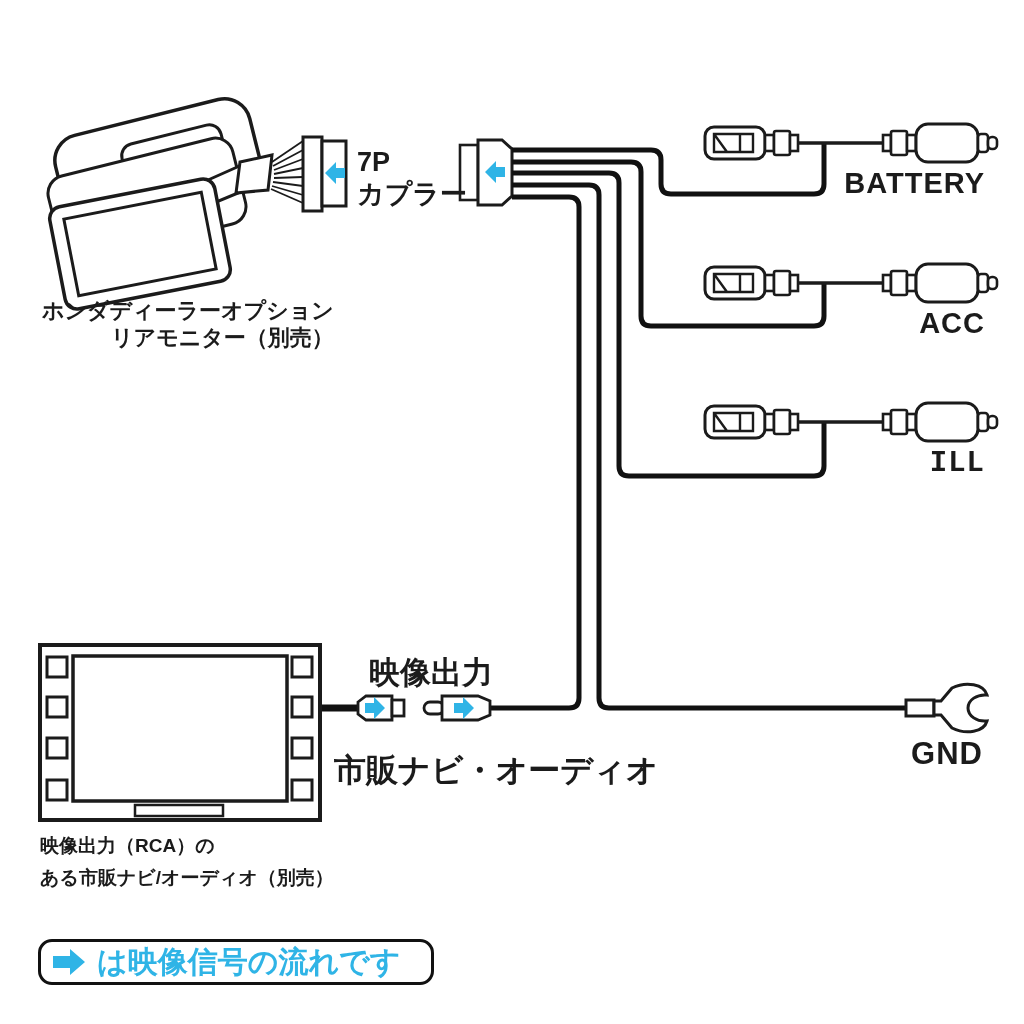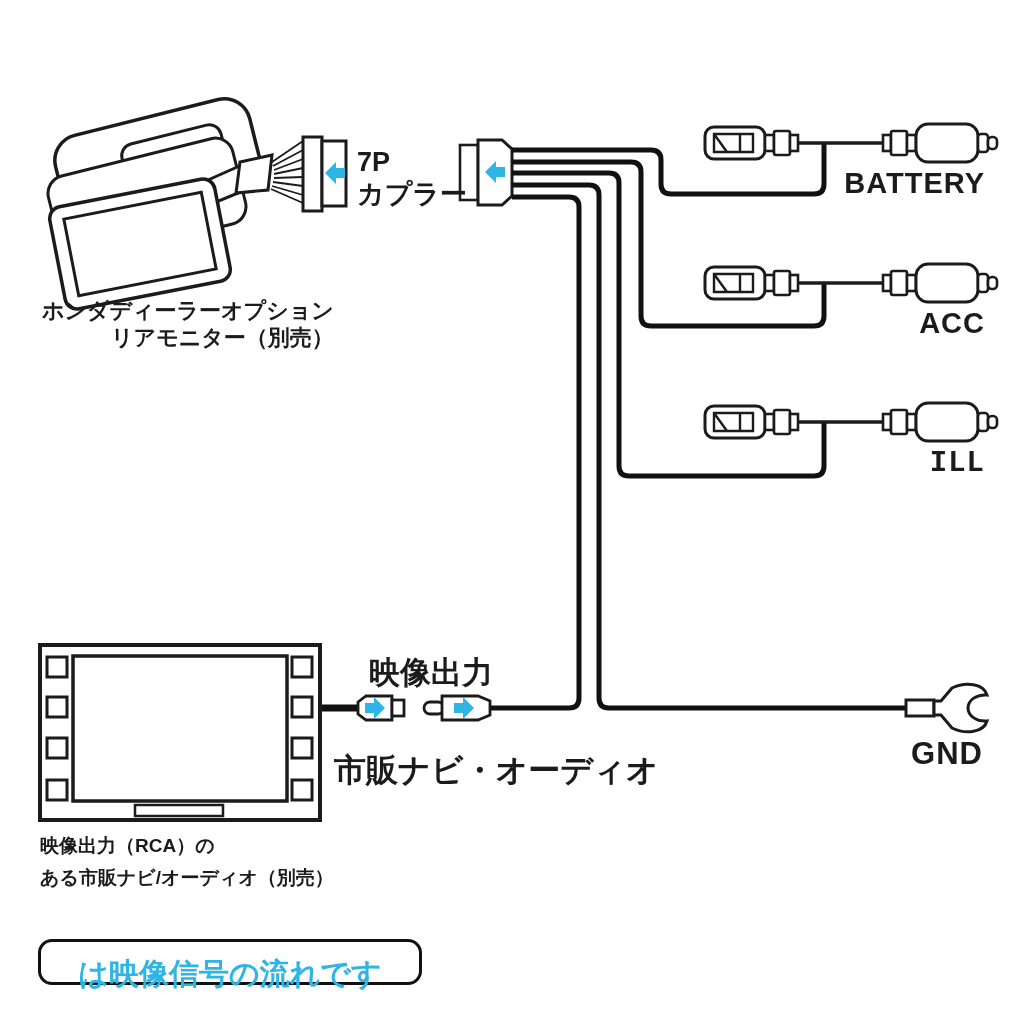--- a/index.html
+++ b/index.html
@@ -11,21 +11,21 @@
   .monitor-lbl{left:42px;top:297px;font-size:22px;line-height:27px;text-align:right;}
   .coupler-lbl{left:357px;top:146px;font-size:27px;line-height:32px;}
   .branch-lbl{font-size:29px;letter-spacing:1px;text-align:right;right:39px;}
   .b0{top:167px;margin-left:10px;} .b1{top:307px;} .b2{top:447px;font-family:Liberation Mono, monospace;}
   .gnd-lbl{right:41px;top:736px;font-size:31px;letter-spacing:1px;}
   .vout-lbl{left:369px;top:652px;font-size:31px;}
   .rca-note{left:334px;top:735px;font-size:32px;line-height:31px;margin-top:20px;}
   .hu-lbl{left:40px;top:830px;font-size:19px;line-height:32px;}
   .legend{position:absolute;left:38px;top:939px;width:378px;height:40px;
           border:3.5px solid #111;border-radius:14px;background:#fff;
-          display:flex;align-items:center;gap:12px;flex-direction:column;}
+          display:flex;align-items:center;gap:12px;padding-left:12px;}
   .legend-text{color:#2FB4E6;font-size:30px;font-weight:bold;white-space:nowrap;}
 </style>
 </head>
 <body>
 
 <div id="stage">
 
   <svg id="art" width="1024" height="1024" viewBox="0 0 1024 1024">
     <defs>
 

